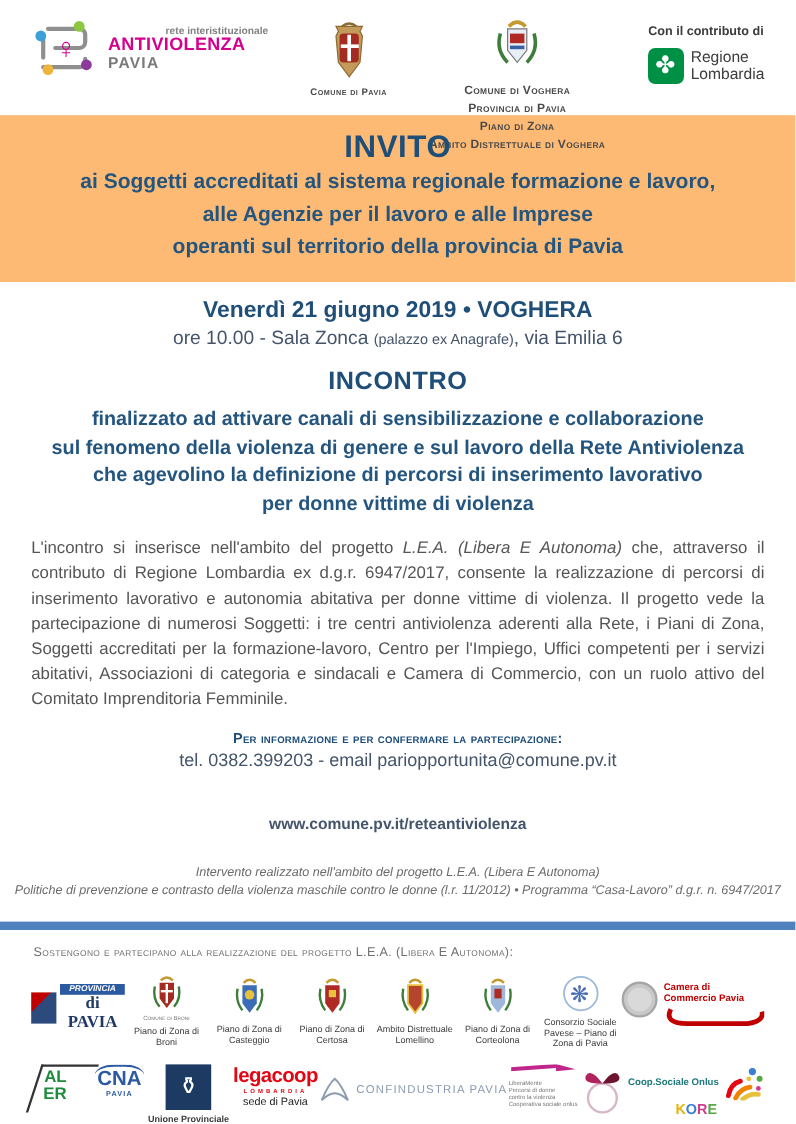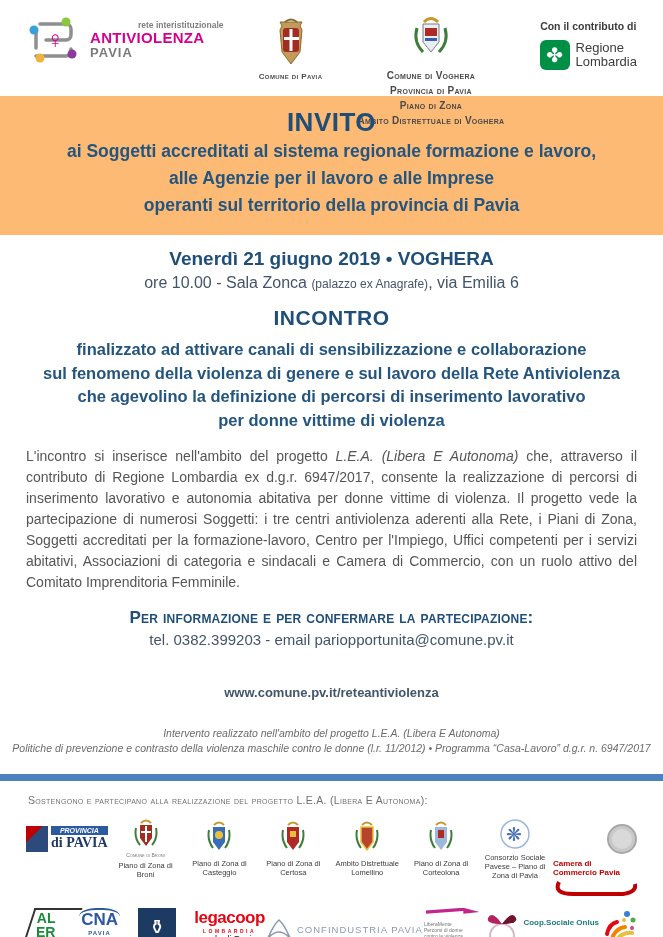--- a/index.html
+++ b/index.html
@@ -37,42 +37,42 @@
   .place-line{margin-top:4px;font-size:16px;color:#44546a;}
   .place-small{font-size:12px;}
   .incontro-title{margin-top:14px;font-size:21px;font-weight:bold;color:#1f4e79;letter-spacing:.5px;}
   .desc{margin-top:8px;font-size:16.5px;font-weight:600;color:#24557f;line-height:1.42;}
 
   
   .para{margin:14px 26px 0;text-align:justify;font-size:14px;color:#555555;line-height:1.5;}
   .para i{font-style:italic;}
 
   
-  .info-head{margin-top:15px;font-size:17px;font-weight:bold;color:#1f4e79;font-variant:small-caps;letter-spacing:.2px;}
+  .info-head{margin-top:15px;font-size:12px;font-weight:bold;color:#1f4e79;font-variant:small-caps;letter-spacing:.2px;}
   .contacts{margin-top:3px;font-size:15px;color:#44546a;}
   .website{margin-top:37px;font-size:13px;font-weight:bold;color:#44546a;}
   .footnotes{margin-top:26px;font-size:10.5px;font-style:italic;color:#6b6b6b;line-height:1.45;font-family:"Liberation Sans","DejaVu Sans",sans-serif;}
 
   .divider{margin-top:17px;height:7px;background:#4f81bd;width:100%;}
   .sost-head{margin:13px 0 0 28px;font-size:10.5px;color:#707070;font-variant:small-caps;letter-spacing:.3px;text-align:left;}
 
   
   .logo-row{display:flex;align-items:flex-start;justify-content:space-between;padding:0 26px;margin-top:10px;}
   .logo-item{display:flex;flex-direction:column;align-items:center;text-align:center;}
   .logo-cap{font-size:7.5px;color:#3b3b3b;margin-top:3px;line-height:1.25;max-width:72px;}
   .tiny{font-size:5px;color:#777;line-height:1.2;}
 
   
   .prov{display:flex;align-items:center;gap:3px;}
   .prov-flag{width:22px;height:26px;background:linear-gradient(135deg,#c00000 35%,#2c4a7c 35%);}
   .prov-band{background:#2c5aa0;color:#fff;font-size:7px;font-style:italic;padding:1px 4px;font-weight:bold;}
   .prov-name{font-size:14px;color:#1f3864;font-weight:bold;font-family:"Liberation Serif","DejaVu Serif",serif;}
 
   
-  .cam{display:flex;align-items:flex-end;gap:5px;flex-direction:column;}
+  .cam{display:flex;align-items:flex-start;gap:5px;}
   .medal{width:26px;height:26px;border-radius:50%;background:#d9d9d9;border:2px solid #a6a6a6;box-shadow:inset 0 0 0 3px #c8c8c8;}
   .cam-text{font-size:8px;font-weight:bold;color:#c00000;text-align:left;line-height:1.2;}
 
   
   .aler-box{position:relative;width:52px;height:40px;}
   .aler-roof{position:absolute;left:2px;top:0;width:46px;height:38px;border-left:2px solid #333;border-top:2px solid #333;transform:skewX(-18deg);}
   .aler-t{position:absolute;left:10px;top:3px;font-weight:bold;color:#1e8a3c;font-size:14px;line-height:1.05;text-align:right;}
   .cna-t{font-weight:bold;color:#2c5aa0;font-size:17px;border-top:2.5px solid #2c5aa0;border-radius:40%;padding:0 2px;}
   .cna-sub{font-size:6px;color:#2c5aa0;font-weight:bold;letter-spacing:1px;}
   .uni-sq{width:38px;height:38px;background:#1d3a63;display:flex;align-items:center;justify-content:center;color:#fff;font-size:20px;}

